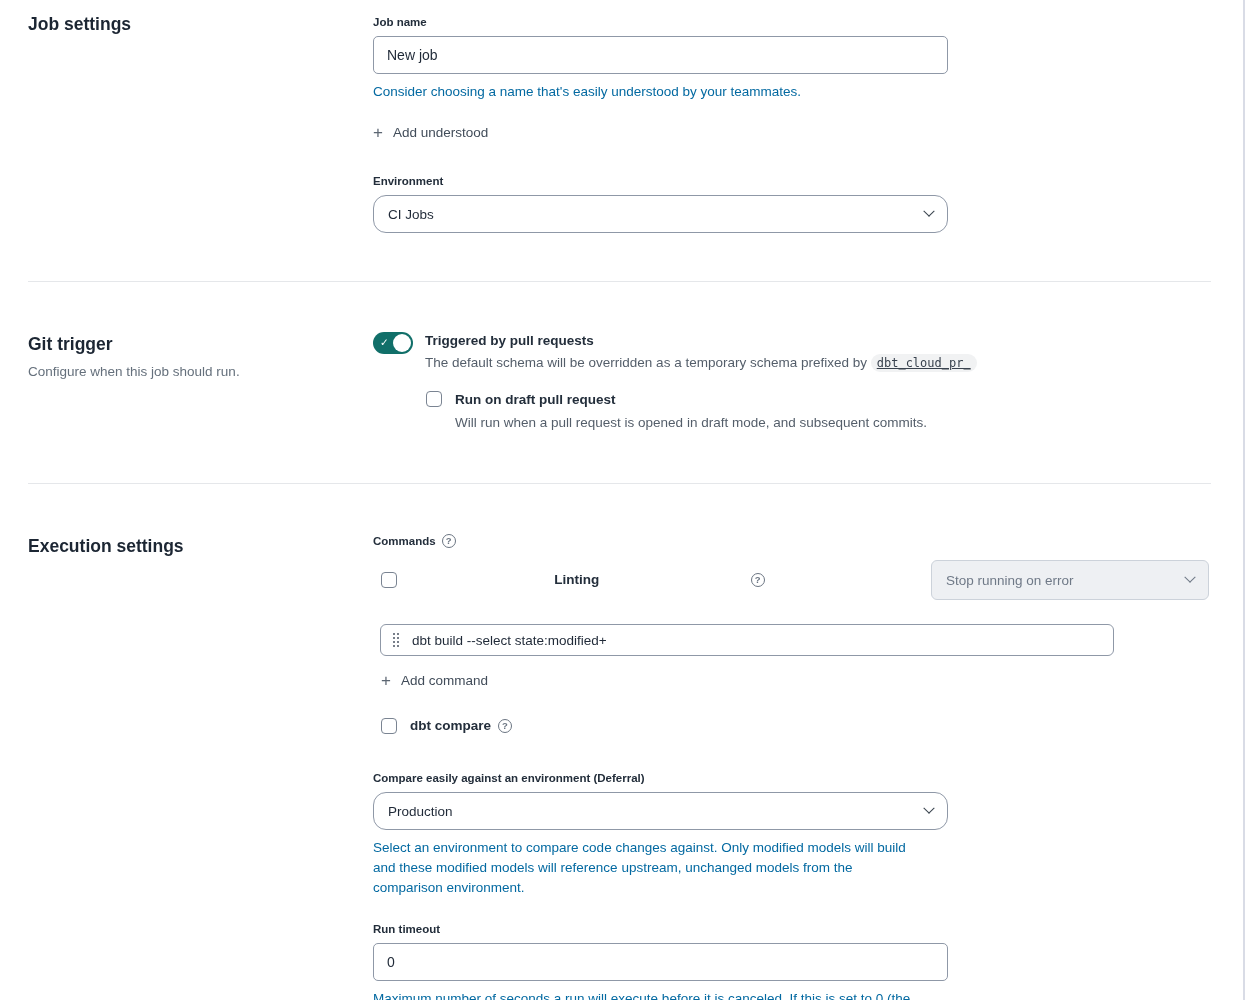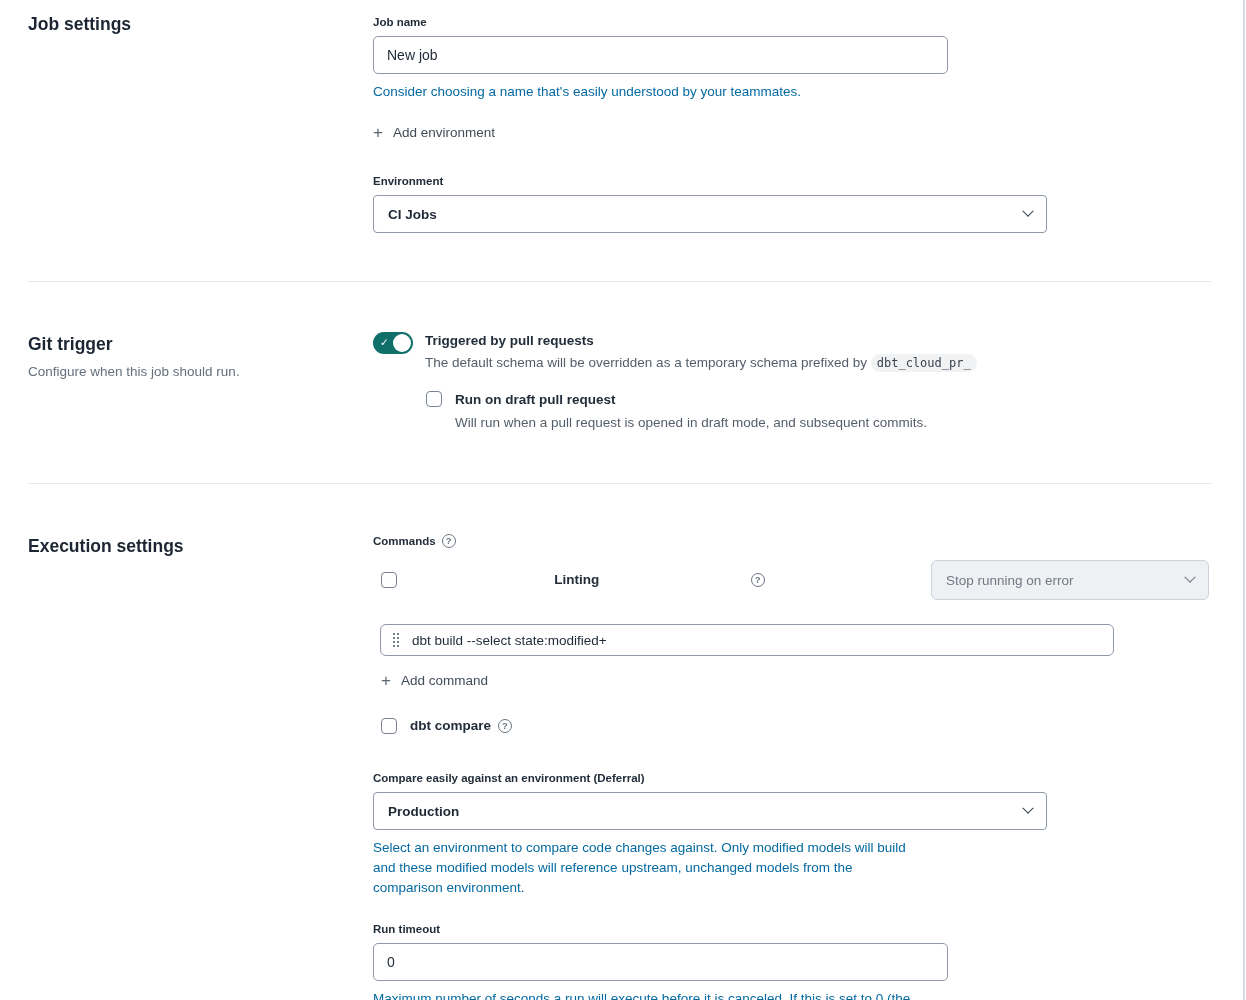--- a/index.html
+++ b/index.html
@@ -22,39 +22,39 @@
   .text-input {
     width:575px; height:38px; box-sizing:border-box; border:1px solid #8f98a7; border-radius:5px;
     padding:0 13px; font-family:"Liberation Sans", sans-serif; font-size:14px; color:#1f2937; background:#fff; outline:none; display:block;
   }
   .help-text { color:#0369a1; font-size:13.5px; line-height:20px; margin-top:8px; }
 
   .add-link { display:inline-flex; align-items:center; gap:10px; color:#414c59; font-size:13.5px; cursor:pointer; }
   .plus-icon { font-size:17px; line-height:17px; color:#5c6672; font-weight:400; }
 
   .select {
-    width:674px; height:38px; box-sizing:border-box; border:1px solid #8f98a7; border-radius:4px;
+    width:575px; height:38px; box-sizing:border-box; border:1px solid #8f98a7; border-radius:13px;
     display:flex; align-items:center; justify-content:space-between; padding:0 14px;
-    color:#1f2937; background:#fff; cursor:pointer;font-weight:bold;
+    color:#1f2937; background:#fff; cursor:pointer;
   }
   .chevron { width:7px; height:7px; border-right:1.6px solid #39434e; border-bottom:1.6px solid #39434e; transform:rotate(45deg) translate(-2px,-2px); flex:none; }
 
   .toggle { width:40px; height:22px; border-radius:11px; position:relative; flex:none; cursor:pointer; }
   .toggle .check { position:absolute; left:7px; top:4px; color:#fff; font-size:10.5px; line-height:13px; }
   .toggle .knob { position:absolute; right:2px; top:2px; width:18px; height:18px; border-radius:50%; background:#fff; }
 
   .checkbox { width:16px; height:16px; border:1.5px solid #7a8492; border-radius:4px; background:#fff; box-sizing:border-box; flex:none; cursor:pointer; }
 
   .help-icon {
     width:14px; height:14px; border:1.1px solid #6b7582; border-radius:50%; color:#6b7582;
     font-size:9.5px; font-weight:700; display:inline-flex; align-items:center; justify-content:center;
     box-sizing:border-box; flex:none; line-height:1;
   }
 
-  .code-chip { font-family:"DejaVu Sans Mono", monospace; font-size:12px; background:#f1f2f3; color:#39424e; padding:2px 6px; border-radius:9px; white-space:nowrap; }
+  .code-chip { font-family:"DejaVu Sans Mono", monospace; font-size:12px; background:#f1f2f3; color:#39424e; padding:2px 6px; border-radius:9px; white-space:nowrap;text-decoration:underline; }
 
   .bold-label { font-weight:700; font-size:13.5px; color:#232e3b; line-height:18px; }
 
   .toggle-row { display:flex; align-items:flex-start; }
   .toggle-texts { margin-left:12px; }
   .inline-desc { color:#545e6a; font-size:13.5px; line-height:21px; margin-top:2px; }
 
   .draft-row { display:flex; align-items:flex-start; margin-top:17px; padding-left:53px; }
   .draft-texts { margin-left:13px; }
 
@@ -98,21 +98,21 @@
       <h1 class="sec-title">Job settings</h1>
     </div>
     <div class="sec-right">
       <div class="field-label">Job name</div>
       <input class="text-input" type="text" value="New job" style="">
       <div class="help-text">Consider choosing a name that's easily understood by your teammates.</div>
 
       <div class="mt22">
         <span class="add-link">
           <span class="plus-icon">+</span>
-          <span>Add environment</span>
+          <span>Add understood</span>
         </span>
       </div>
 
       <div class="field-label mt26">Environment</div>
       <div class="select">
         <span>CI Jobs</span>
         <span class="chevron"></span>
       </div>
     </div>
   </div>

